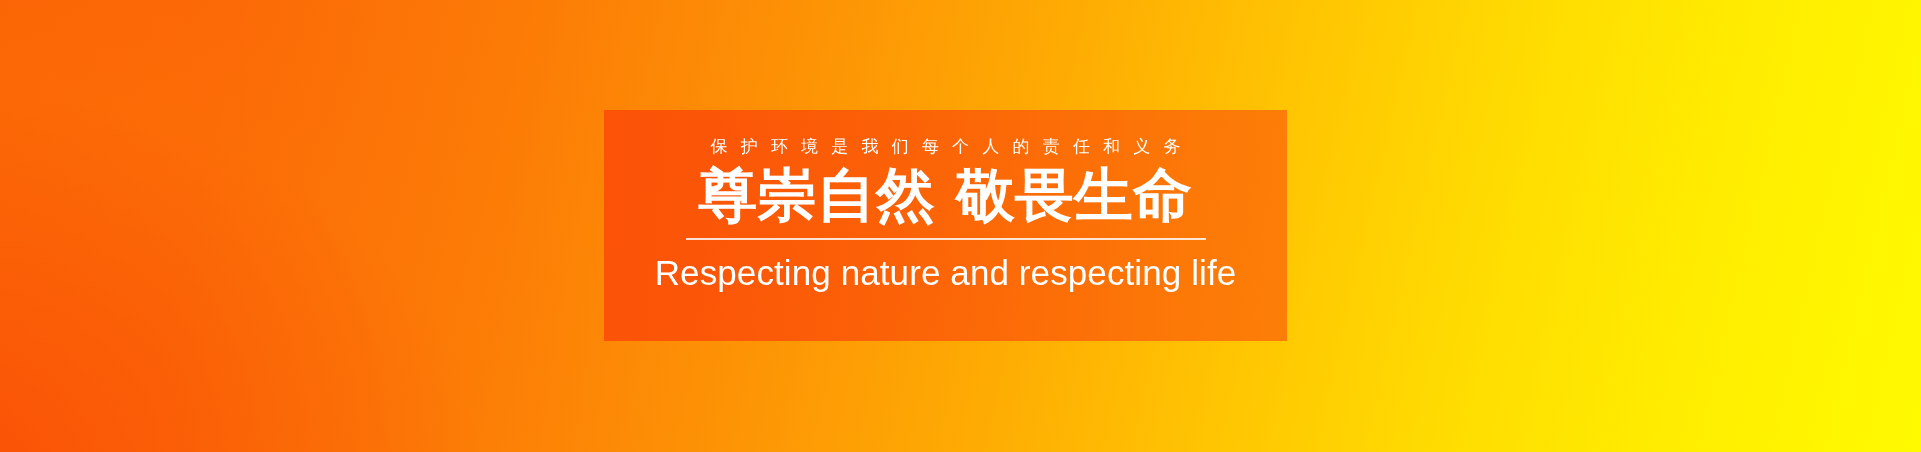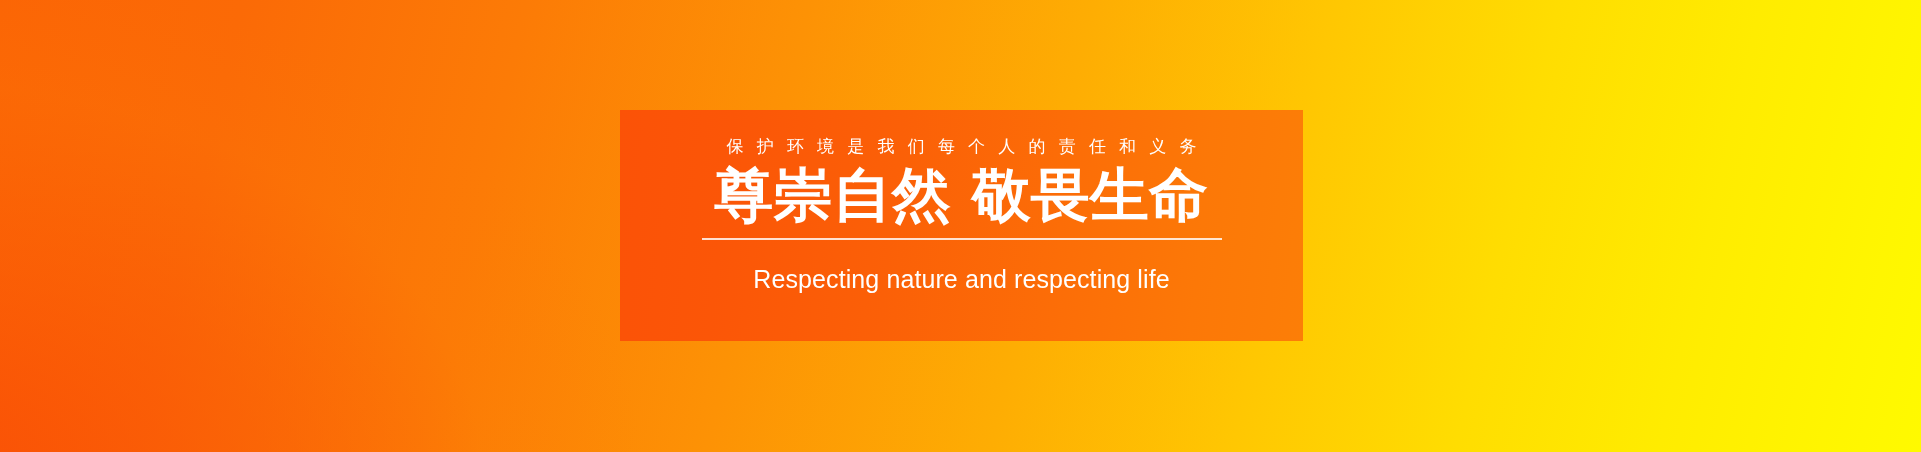--- a/index.html
+++ b/index.html
@@ -51,21 +51,21 @@
         rgba(250, 78, 6, 0.92) 0%,
         rgba(250, 88, 6, 0.55) 34%,
         rgba(252, 120, 6, 0.16) 62%,
         rgba(255, 160, 0, 0) 80%);
     pointer-events: none;
   }
 
   
   .panel {
     position: absolute;
-    left: 620px;
+    left: 604px;
     top: 110px;
     width: 683px;
     height: 231px;
     background: linear-gradient(96deg,
       #fb5207 0%,
       #fb5607 16%,
       #fb6007 40%,
       #fc6d07 64%,
       #fc7807 84%,
       #fc7e07 100%);
@@ -106,22 +106,22 @@
   
   .divider {
     margin-top: 12px;
     width: 520px;
     height: 2px;
     background: rgba(255, 255, 255, 0.82);
   }
 
   
   .subtitle {
-    margin-top: 26px;
-    font-size: 25px;
+    margin-top: 14px;
+    font-size: 35px;
     line-height: 1.1;
     color: #ffffff;
     font-weight: 400;
     letter-spacing: 0.1px;
     white-space: nowrap;
     font-family: "Liberation Sans", "DejaVu Sans", sans-serif;
   }
 </style>
 </head>
 <body>

